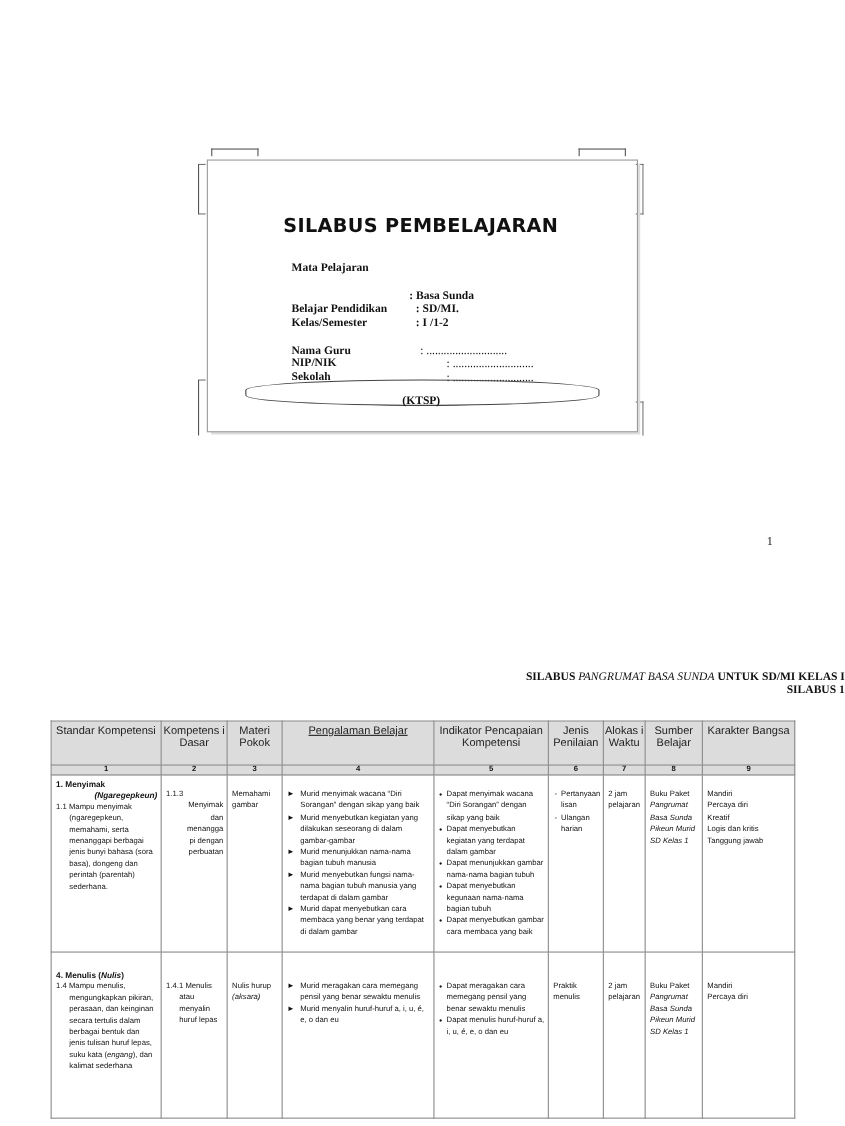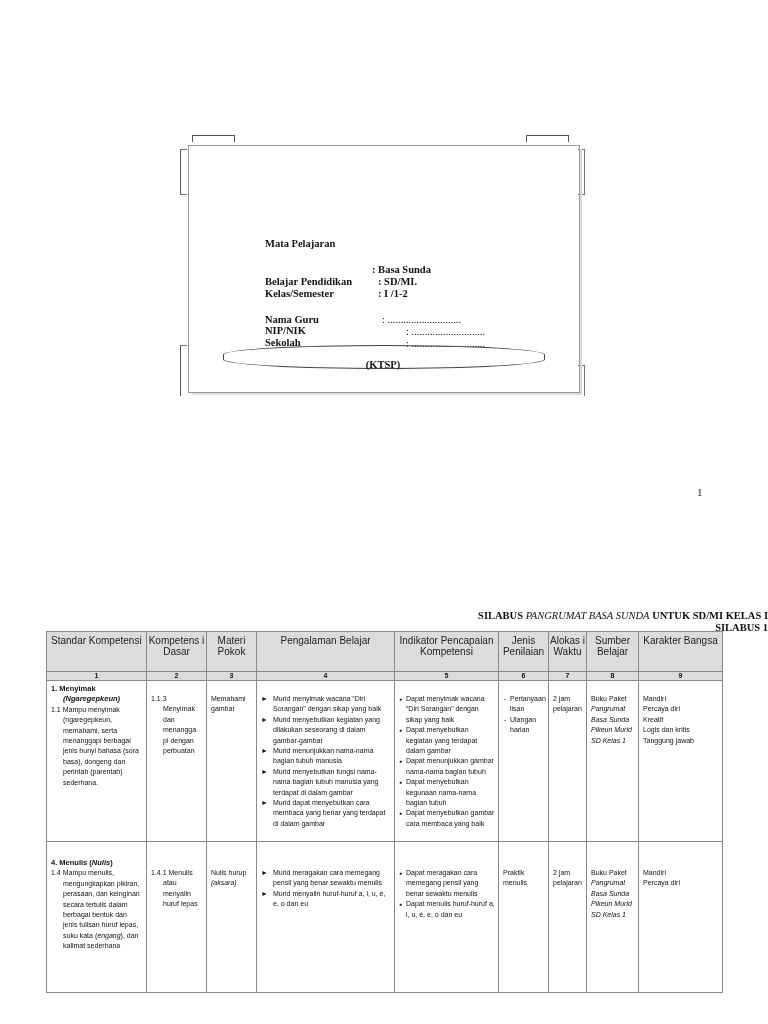--- a/index.html
+++ b/index.html
@@ -37,31 +37,31 @@
     .page-number { position: absolute; left: 697px; top: 486px; font-family: "Liberation Serif", serif;
                    font-size: 11px; color: #222; }
 
     
     .silabus-title { position: absolute; left: 0; width: 768px; text-align: right;
                      font-family: "Liberation Serif", serif; font-weight: bold; font-size: 10.5px; color: #111; }
     .silabus-title.t1 { top: 610px; }
     .silabus-title.t2 { top: 622px; }
     .silabus-title i { font-weight: normal; }
 
-    table.silabus { position: absolute; left: 46px; top: 631px; width: 676px;
+    table.silabus { position: absolute; left: 46px; top: 655px; width: 676px;
                     border-collapse: collapse; table-layout: fixed;
                     font-family: "Liberation Sans", sans-serif; font-size: 7px; color: #111; }
     table.silabus th, table.silabus td { border: 1px solid #8a8a8a; vertical-align: top; padding: 0; }
     table.silabus thead th { background: #dcdcdc; font-weight: normal; font-size: 10px; line-height: 11px;
                              text-align: center; padding-top: 3px; height: 36px; color: #222; }
     table.silabus thead tr.nums td { background: #dcdcdc; font-weight: bold; font-size: 7px;
                                      text-align: center; height: 8px; line-height: 8px; }
     td .cell { padding: 3px 3px 2px 4px; line-height: 10.4px; }
     .sk-head { font-weight: bold; font-size: 7.5px; }
-    .indent { padding-left: 12px; }
+    .indent { padding-left: 12px; text-align: right; }
     .hang { padding-left: 12px; text-indent: -12px; }
     .tri { position: relative; padding-left: 12px; }
     .tri::before { content: "►"; position: absolute; left: 0; top: 0; font-size: 7px; }
     .dot { position: relative; padding-left: 7px; }
     .dot::before { content: "●"; position: absolute; left: 0; top: 0; font-size: 5px; }
     .dash { position: relative; padding-left: 7px; }
     .dash::before { content: "-"; position: absolute; left: 1px; top: 0; }
     .ital { font-style: italic; }
     .row1 td { height: 160px; }
     .row2 td { height: 150px; }
@@ -71,20 +71,21 @@
 
 <div class="cover">
   <div class="tab-top-left"></div>
   <div class="tab-top-right"></div>
   <div class="side-mark-left"></div>
   <div class="side-mark-left2"></div>
   <div class="side-mark-right"></div>
   <div class="side-mark-right2"></div>
   <div class="frame"></div>
 
+  <div class="cover-title l2">SILABUS PEMBELAJARAN</div>
 
   <div class="info" style="left:85px; top:103px;">Mata Pelajaran</div>
   <div class="info" style="left:192px; top:129px;">: Basa Sunda</div>
   <div class="info" style="left:85px; top:141px;">Belajar Pendidikan</div>
   <div class="info" style="left:198px; top:141px;">: SD/MI.</div>
   <div class="info" style="left:85px; top:153px;">Kelas/Semester</div>
   <div class="info" style="left:198px; top:153px;">: I /1-2</div>
   <div class="info" style="left:85px; top:179px;">Nama Guru</div>
   <div class="info" style="left:202px; top:179px; font-weight:normal;">: ............................</div>
   <div class="info" style="left:85px; top:190px;">NIP/NIK</div>
@@ -111,21 +112,21 @@
       <col style="width:50px">
       <col style="width:38px">
       <col style="width:52px">
       <col style="width:84px">
   </colgroup>
   <thead>
     <tr>
       <th style="text-align:left; padding-left:4px;">Standar Kompetensi</th>
       <th>Kompetens i Dasar</th>
       <th>Materi Pokok</th>
-      <th style="">Pengalaman Belajar</th>
+      <th style="text-decoration:underline;">Pengalaman Belajar</th>
       <th>Indikator Pencapaian Kompetensi</th>
       <th>Jenis Penilaian</th>
       <th>Alokas i Waktu</th>
       <th>Sumber Belajar</th>
       <th>Karakter Bangsa</th>
     </tr>
     <tr class="nums">
       <td>1</td>
       <td>2</td>
       <td>3</td>

